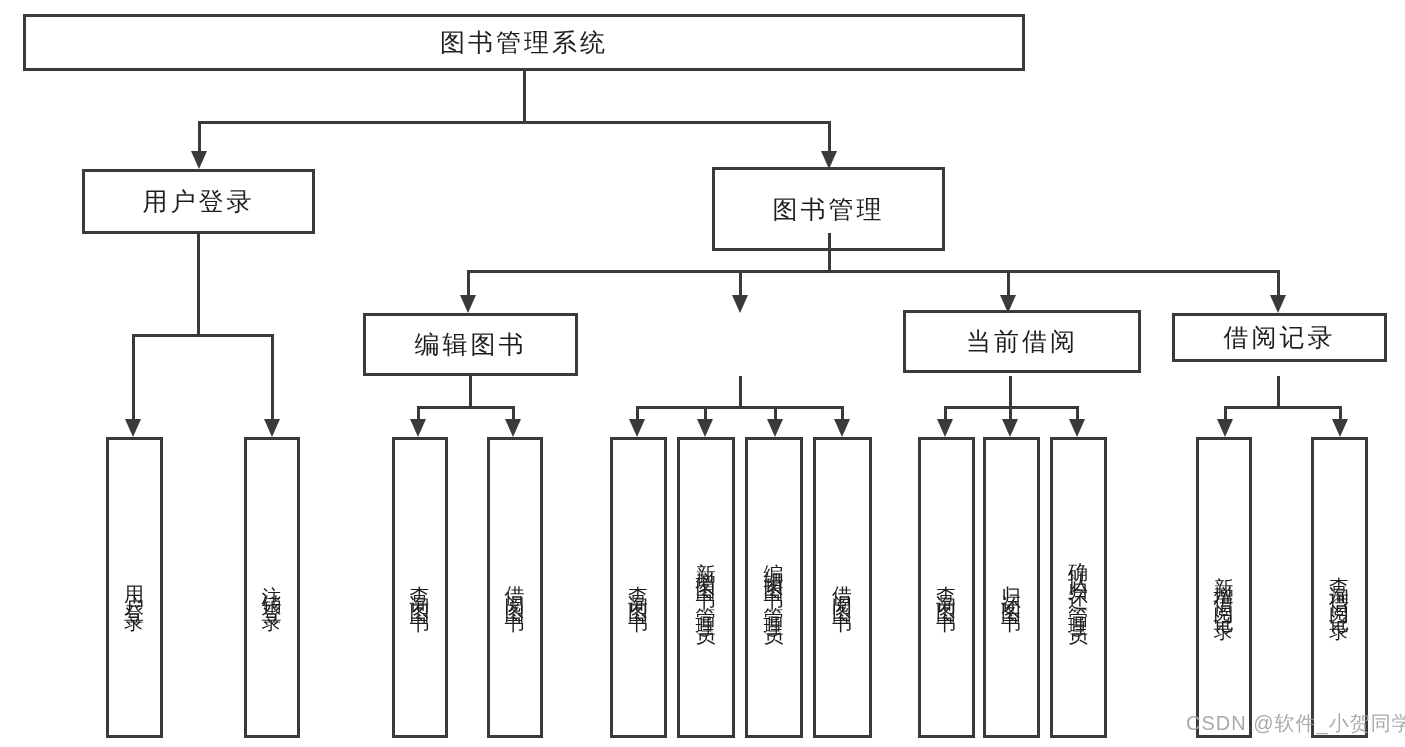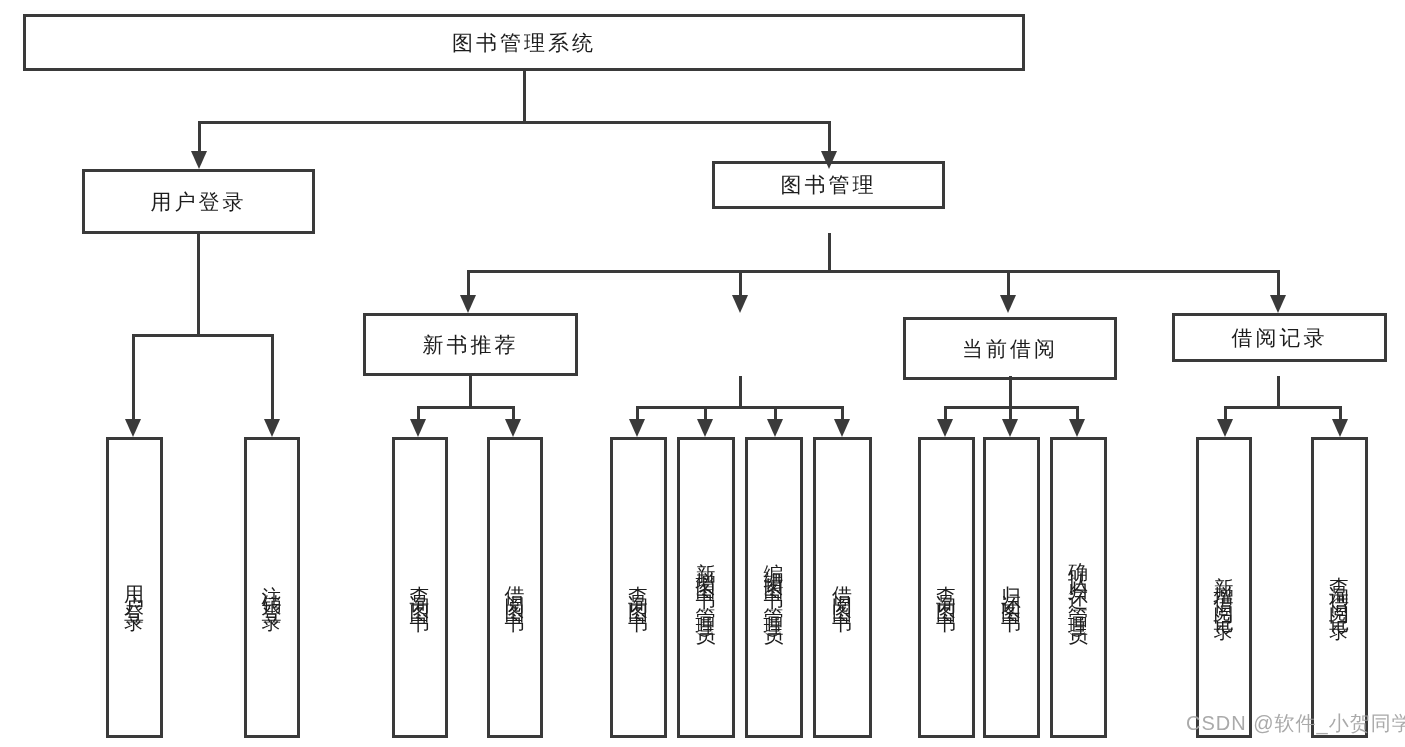--- a/index.html
+++ b/index.html
@@ -12,21 +12,21 @@
   .canvas{
     position:relative;width:1405px;height:747px;background:var(--bg);
     font-family:"Liberation Sans","DejaVu Sans",sans-serif;color:var(--text);
     overflow:hidden;
   }
   .node{
     position:absolute;box-sizing:border-box;border:3px solid var(--line);
     background:#fff;display:flex;align-items:center;justify-content:center;
   }
   .node .lbl{
-    font-size:21px;letter-spacing:3px;color:var(--text);white-space:nowrap;
+    font-size:25px;letter-spacing:3px;color:var(--text);white-space:nowrap;
   }
   .leaf .lbl{
     writing-mode:vertical-rl;text-orientation:mixed;
     font-size:20px;letter-spacing:9px;line-height:1.1;white-space:normal;
   }
   .line{position:absolute;background:var(--line);}
   .line.v{width:3px;}
   .line.h{height:3px;}
   .arrow{
     position:absolute;width:0;height:0;
@@ -43,28 +43,28 @@
 
 <div class="canvas">
 
   <div class="node" style="left:23px;top:14px;width:1002px;height:57px">
     <span class="lbl">图书管理系统</span>
   </div>
 
   <div class="node" style="left:82px;top:169px;width:233px;height:65px">
     <span class="lbl">用户登录</span>
   </div>
-  <div class="node" style="left:712px;top:161px;width:233px;height:48px">
+  <div class="node" style="left:712px;top:167px;width:233px;height:84px">
     <span class="lbl">图书管理</span>
   </div>
 
   <div class="node" style="left:363px;top:313px;width:215px;height:63px">
-    <span class="lbl">新书推荐</span>
+    <span class="lbl">编辑图书</span>
   </div>
-  <div class="node" style="left:903px;top:317px;width:214px;height:63px">
+  <div class="node" style="left:903px;top:310px;width:238px;height:63px">
     <span class="lbl">当前借阅</span>
   </div>
   <div class="node" style="left:1172px;top:313px;width:215px;height:49px">
     <span class="lbl">借阅记录</span>
   </div>
 
   <div class="node leaf" style="left:106px;top:437px;width:57px;height:301px">
     <span class="lbl">用户登录</span>
   </div>
   <div class="node leaf" style="left:244px;top:437px;width:56px;height:301px">

